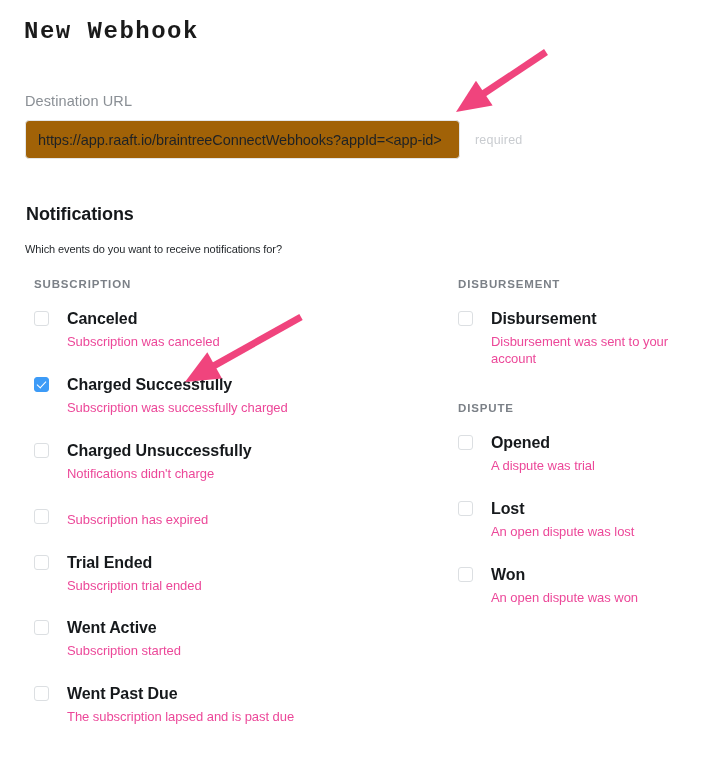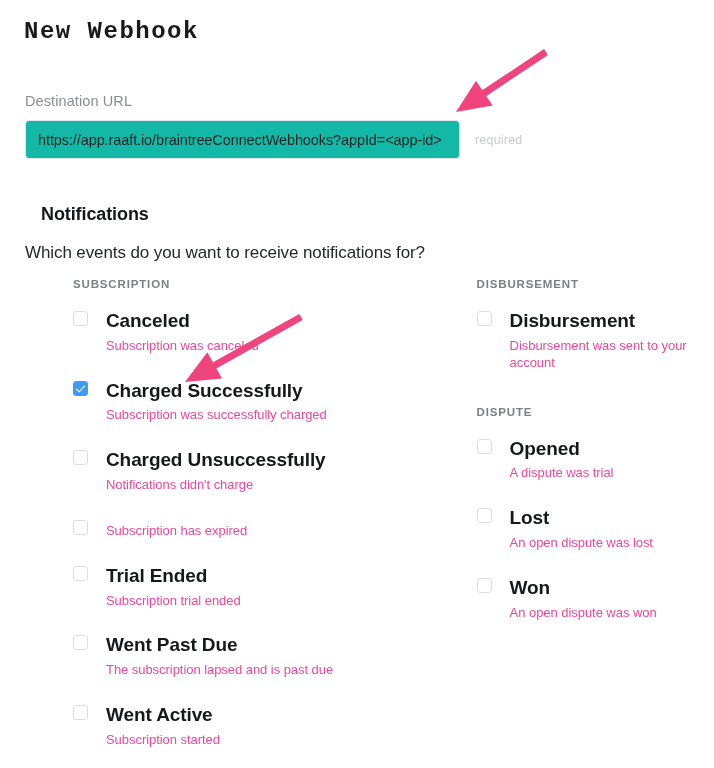--- a/index.html
+++ b/index.html
@@ -54,66 +54,66 @@
     display: flex;
     align-items: center;
   }
 
   .url-input {
     width: 435px;
     height: 39px;
     box-sizing: border-box;
     border: 1px solid #e4e6e8;
     border-radius: 4px;
-    background: #14b8a6;
+    background: #a16207;
     padding: 0 12px;
     font-family: "Liberation Sans", sans-serif;
     font-size: 14.5px;
     color: #1f2225;
     outline: none;
     letter-spacing: -0.1px;
   }
   .url-input::placeholder { color: #b9bdc2; }
 
   .required-note {
     margin-left: 15px;
     font-size: 12.5px;
     color: #c9ccd0;
     letter-spacing: 0.2px;
   }
 
   
   .section-title {
     position: absolute;
-    left: 41px;
+    left: 26px;
     top: 204px;
     font-size: 18px;
     font-weight: bold;
     color: #15181b;
     letter-spacing: -0.1px;
   }
 
   .section-sub {
     position: absolute;
     left: 25px;
     top: 243px;
-    font-size: 17px;
+    font-size: 11px;
     color: #24282c;
     letter-spacing: -0.1px;
   }
 
   
   .columns {
     position: absolute;
     left: 0;
     top: 278px;
     width: 714px;
     display: flex;
   }
-  .col-left  { width: 430px; padding-left: 25px; box-sizing: border-box; margin-left: 48px; }
+  .col-left  { width: 430px; padding-left: 34px; box-sizing: border-box; }
   .col-right { width: 284px; padding-left: 28px; box-sizing: border-box; }
 
   .group-head {
     font-size: 11.5px;
     font-weight: bold;
     color: #7b8087;
     letter-spacing: 0.85px;
     text-transform: uppercase;
     margin: 0 0 19px 0;
   }
@@ -152,21 +152,21 @@
     height: 8px;
     border: solid #ffffff;
     border-width: 0 1.8px 1.8px 0;
     transform: rotate(43deg);
   }
 
   .opt-text { display: block; }
 
   .opt-title {
     display: block;
-    font-size: 19px;
+    font-size: 16px;
     font-weight: bold;
     color: #16191c;
     line-height: 1.25;
     letter-spacing: -0.1px;
   }
   .opt-desc {
     display: block;
     margin-top: 5px;
     font-size: 13px;
     color: #ec4899;
@@ -232,29 +232,29 @@
         <div class="opt">
           <span class="cb"></span>
           <span class="opt-text">
             <span class="opt-title">Trial Ended</span>
             <span class="opt-desc">Subscription trial ended</span>
           </span>
         </div>
         <div class="opt">
           <span class="cb"></span>
           <span class="opt-text">
+            <span class="opt-title">Went Active</span>
+            <span class="opt-desc">Subscription started</span>
+          </span>
+        </div>
+        <div class="opt">
+          <span class="cb"></span>
+          <span class="opt-text">
             <span class="opt-title">Went Past Due</span>
             <span class="opt-desc">The subscription lapsed and is past due</span>
-          </span>
-        </div>
-        <div class="opt">
-          <span class="cb"></span>
-          <span class="opt-text">
-            <span class="opt-title">Went Active</span>
-            <span class="opt-desc">Subscription started</span>
           </span>
         </div>
       </div>
     <div class="col-right" id="col-right">
         <div class="group-head">DISBURSEMENT</div>
         <div class="opt">
           <span class="cb"></span>
           <span class="opt-text">
             <span class="opt-title">Disbursement</span>
             <span class="opt-desc">Disbursement was sent to your account</span>

